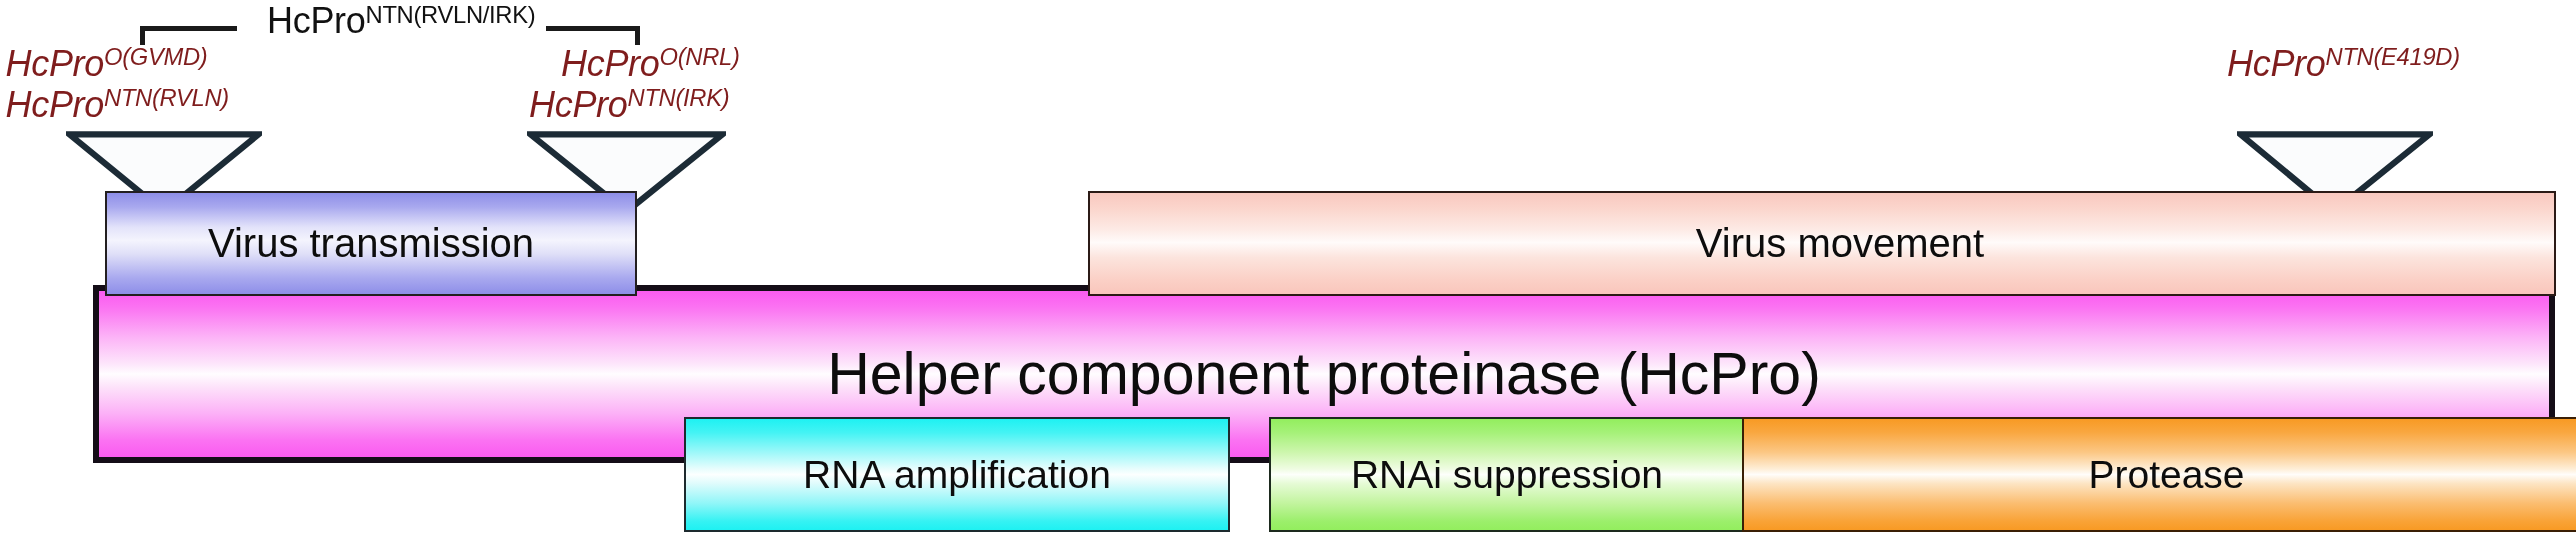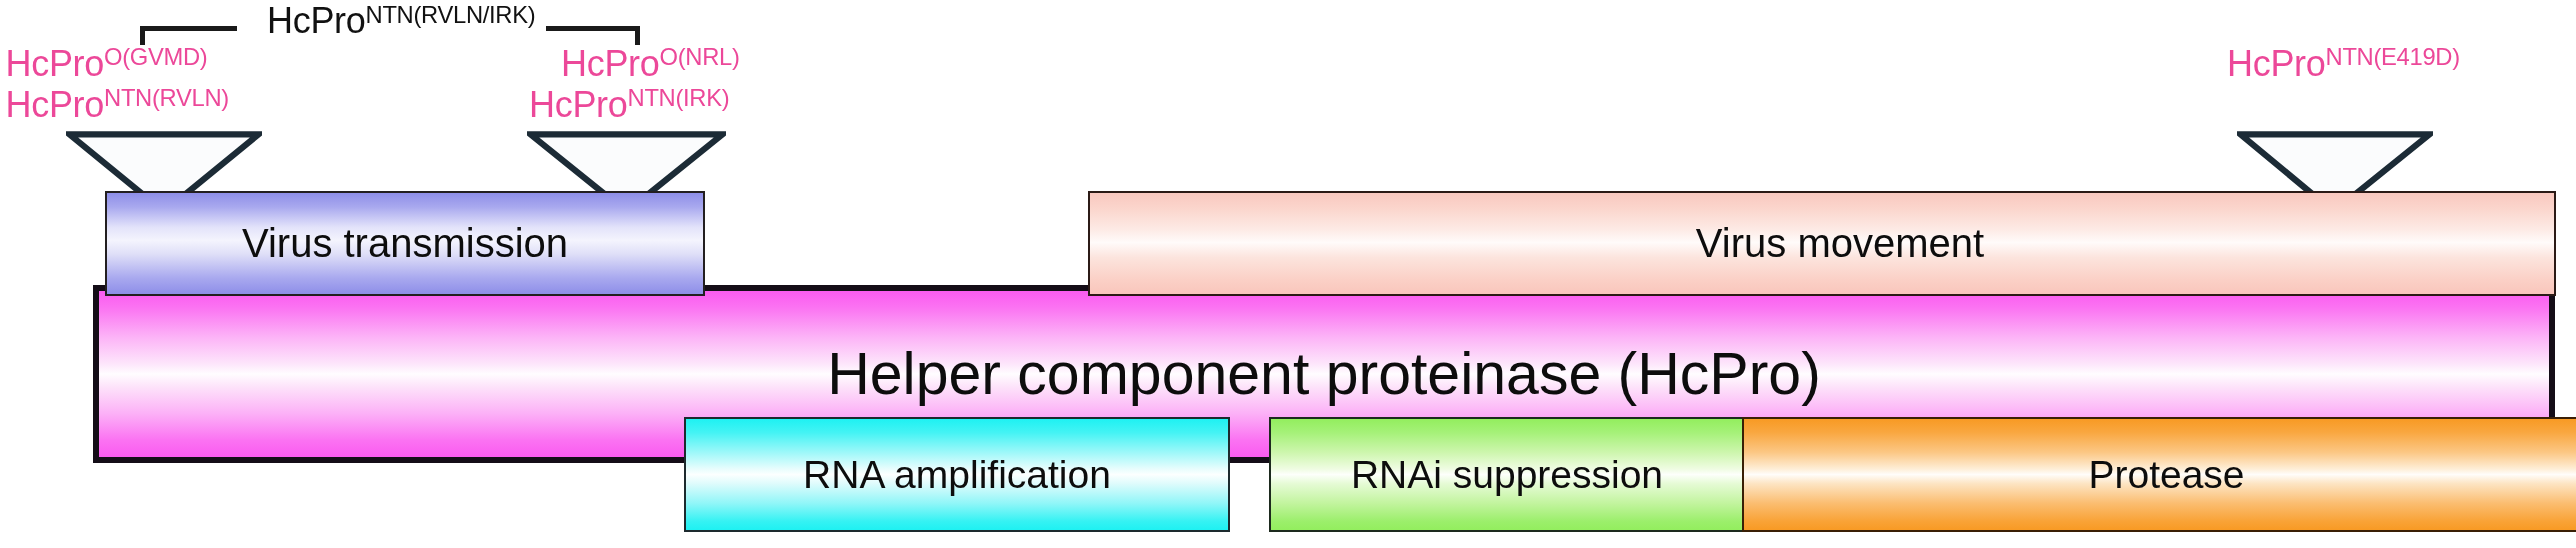--- a/index.html
+++ b/index.html
@@ -22,23 +22,24 @@
   .bracket-line{
     position:absolute;
     background:#1a1a1a;
   }
 
   
   .mut-label{
     position:absolute;
     font-size:36px;
     line-height:41px;
-    color:#ec4899;
+    color:#7f1d1d;
     white-space:nowrap;
     letter-spacing:-0.3px;
+    font-style:italic;
   }
   .mut-label sup{
     font-size:0.66em;
     line-height:0;
     vertical-align:baseline;
     position:relative;
     top:-0.45em;
     letter-spacing:-0.3px;
   }
   .bracket-label{
@@ -209,21 +210,21 @@
   <div class="tri" style="left:2237px;top:130px;">
     <svg width="196" height="86" viewBox="0 0 284 124">
       <polygon points="5,6 279,6 140,118" fill="#fbfcfd" stroke="#1c2b36" stroke-width="9" stroke-linejoin="miter"></polygon>
     </svg>
   </div>
 
   <div class="box box-main" style="left:93px;top:285px;width:2462px;height:178px;">
     <span class="lbl">Helper component proteinase (HcPro)</span>
   </div>
 
-  <div class="box box-transmission" style="left:105px;top:191px;width:600px;height:105px;">
+  <div class="box box-transmission" style="left:105px;top:191px;width:532px;height:105px;">
     <span class="lbl">Virus transmission</span>
   </div>
 
   <div class="box box-movement" style="left:1088px;top:191px;width:1468px;height:105px;padding-left:36px;">
     <span class="lbl">Virus movement</span>
   </div>
 
   <div class="box box-rna" style="left:684px;top:417px;width:546px;height:115px;">
     <span class="lbl">RNA amplification</span>
   </div>

